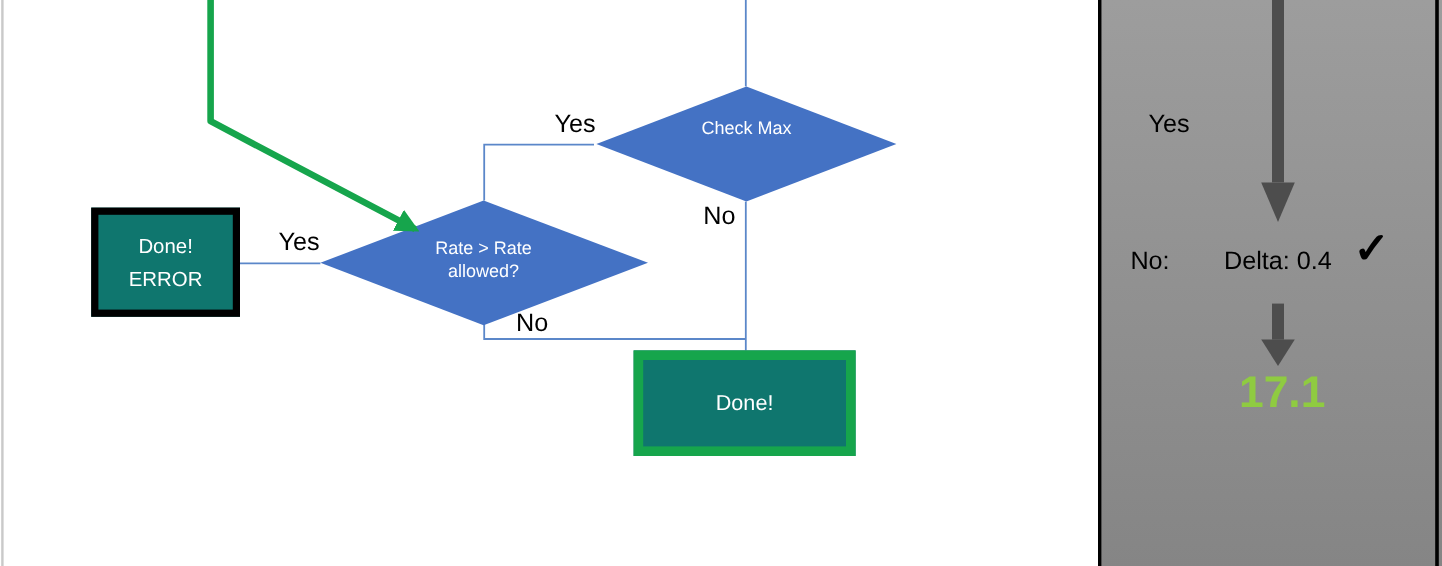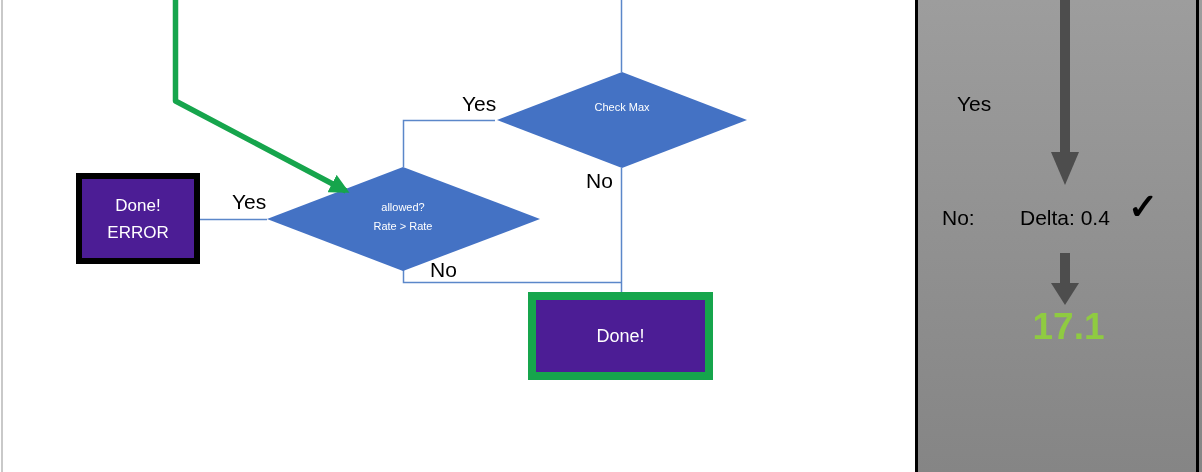--- a/index.html
+++ b/index.html
@@ -11,39 +11,39 @@
     font-family:"Liberation Sans", sans-serif;
   }
   .slide-edge{
     position:absolute;left:1px;top:0;width:2px;height:472px;
     background:#c9c9c9;
   }
   .flow-svg{position:absolute;left:0;top:0;}
   
   .node-box{
     position:absolute;
-    background:#4c1d95;
+    background:#0f766e;
     color:#ffffff;
     display:flex;flex-direction:column;align-items:center;justify-content:center;
     text-align:center;
     box-sizing:border-box;
   }
   .box-error{
     left:76px;top:173px;width:124px;height:91px;
     border:6px solid #000000;
     font-size:17px;line-height:27px;
   }
   .box-done{
     left:528px;top:292px;width:185px;height:88px;
     border:8px solid #16A54C;
     font-size:18px;
   }
   .diamond-label{
     position:absolute;width:160px;
-    color:#ffffff;font-size:11px;line-height:19px;
+    color:#ffffff;font-size:15px;line-height:19px;
     text-align:center;
   }
   .edge-label{
     position:absolute;color:#000000;font-size:21px;white-space:nowrap;
   }
   
   .panel{
     position:absolute;left:915px;top:0;width:287px;height:472px;
     box-sizing:border-box;
     border-left:3px solid #000000;
@@ -101,22 +101,22 @@
     <polygon points="622,72 747,120 622,168 497,120" fill="#4472C4"></polygon>
     <polygon points="403,167 540,219 403,271 267,219" fill="#4472C4"></polygon>
 
     <polyline points="175.5,0 175.5,101 346,191" fill="none" stroke-width="5.5" stroke-linejoin="round" marker-end="url(#greenArrow)" stroke="#16A54C"></polyline>
   </svg>
 
   <div class="diamond-label" style="left:542px;top:98px;">
     <div>Check Max</div>
   </div>
   <div class="diamond-label" style="left:323px;top:198px;">
+    <div>Rate &gt; Rate</div>
     <div>allowed?</div>
-    <div>Rate &gt; Rate</div>
   </div>
 
   <div class="node-box box-error">
     <div>Done!</div>
     <div>ERROR</div>
   </div>
   <div class="node-box box-done">
     <div>Done!</div>
   </div>
 

